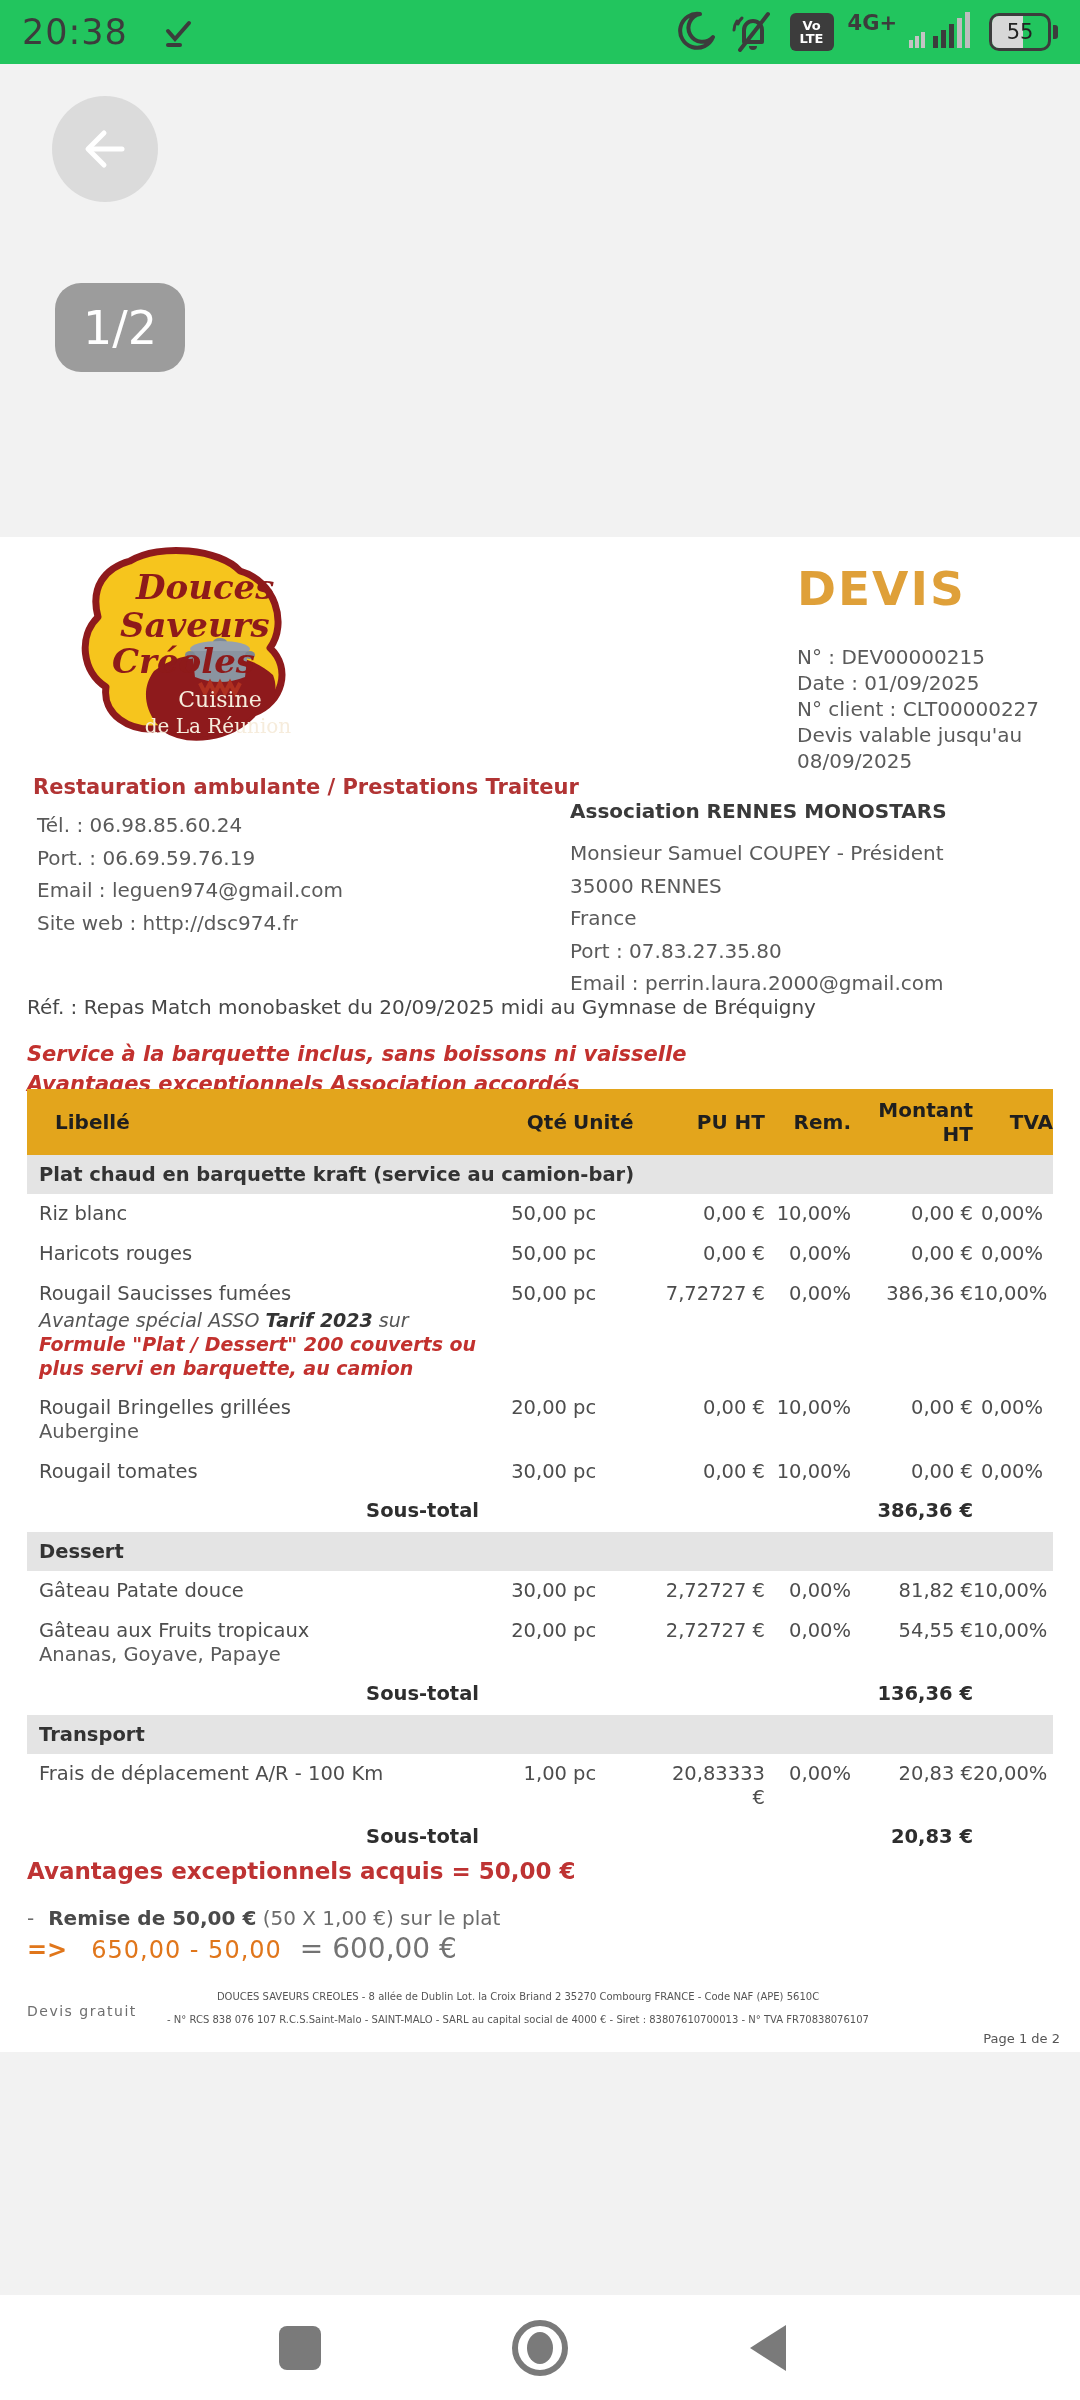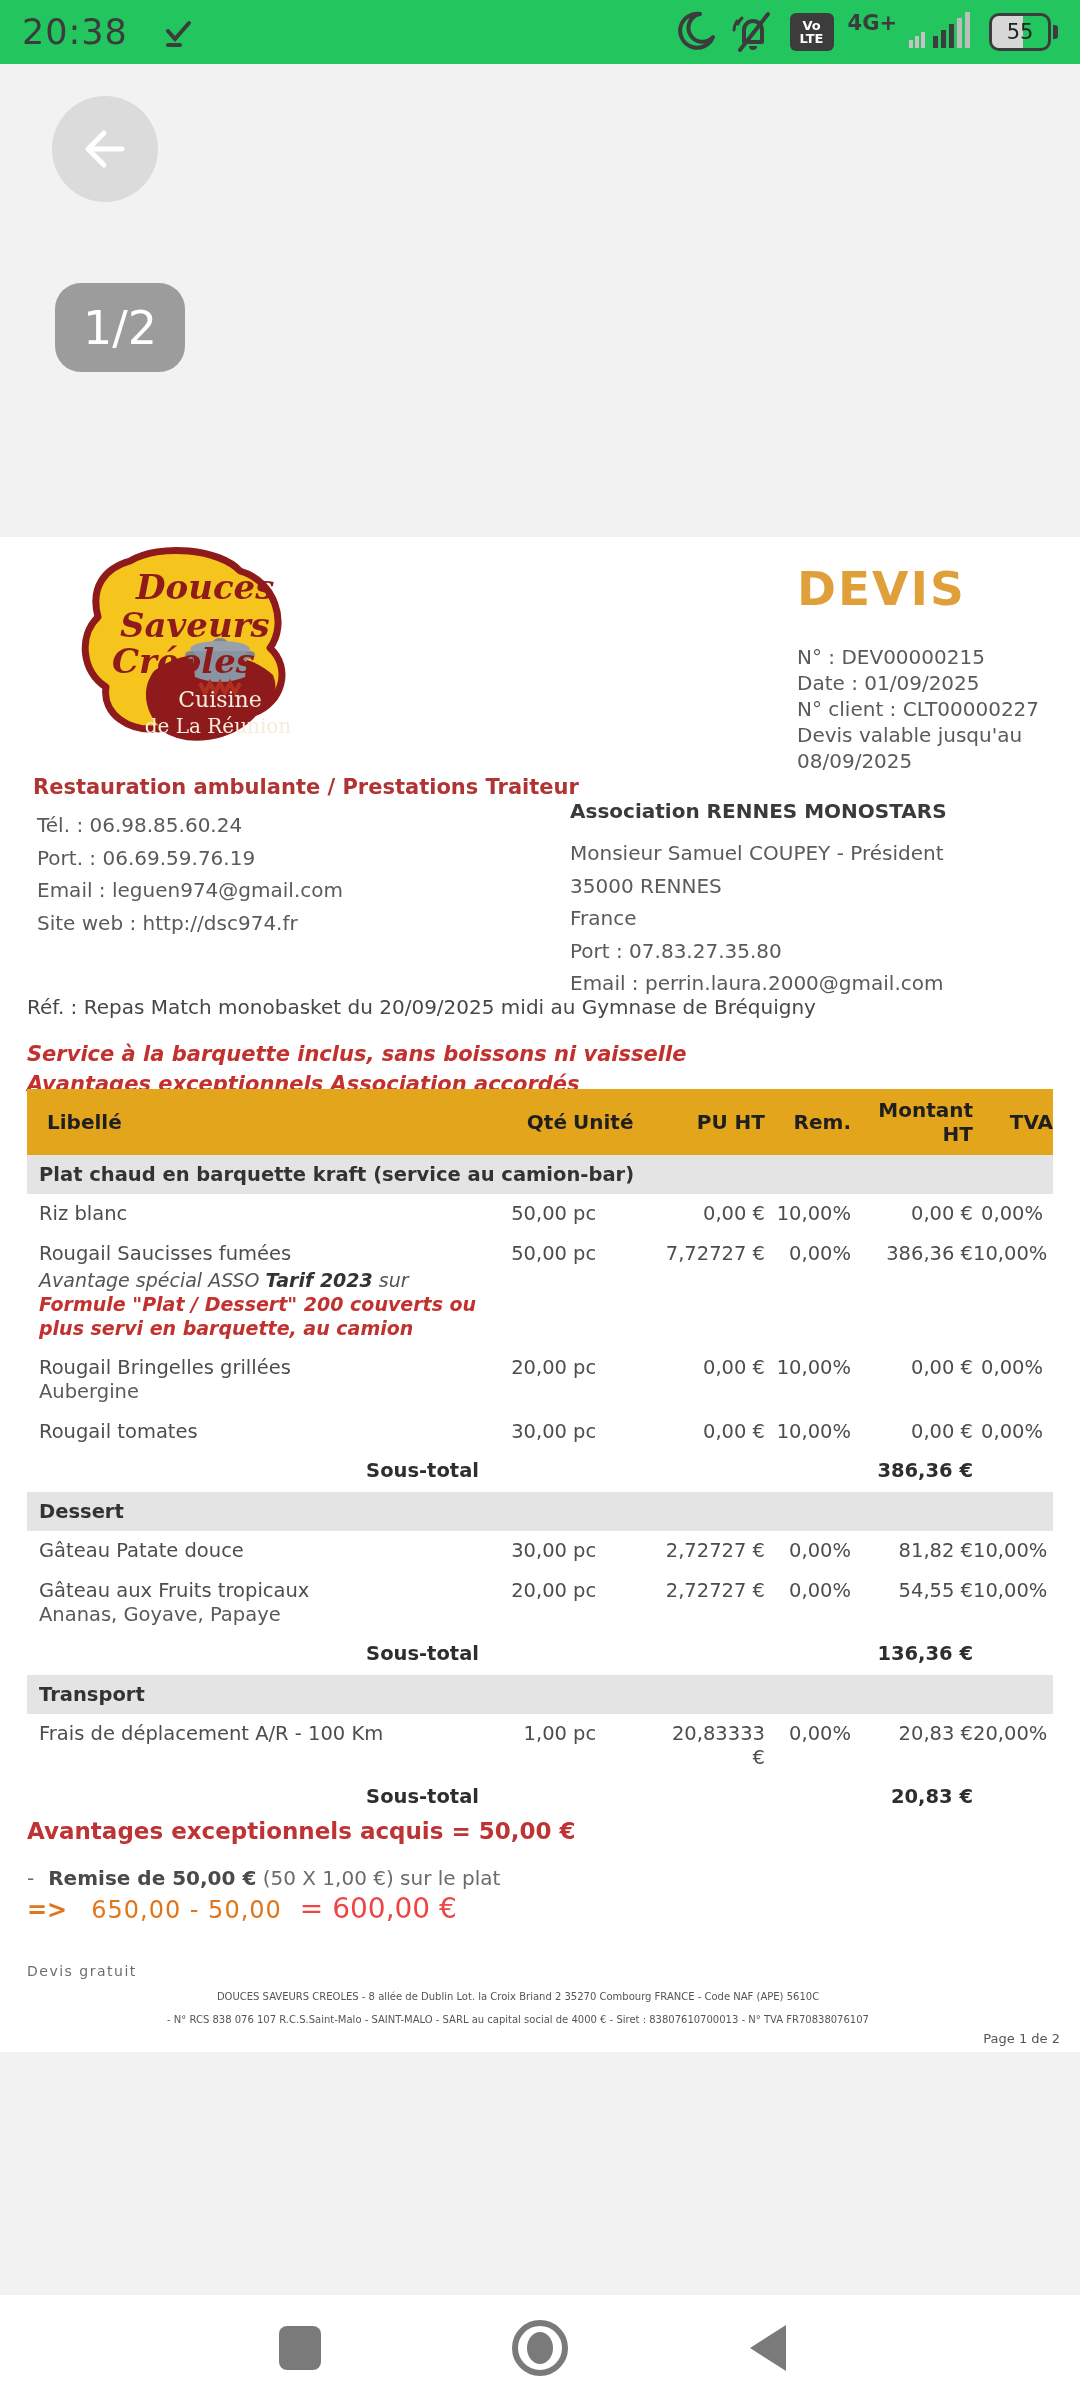--- a/index.html
+++ b/index.html
@@ -47,21 +47,21 @@
 
   .reference { position:absolute; left:27px; top:458px; font-size:20px; color:#474747; }
   .notes { position:absolute; left:27px; top:502px; font-size:21px; font-weight:bold; font-style:italic;
            color:#C2312E; line-height:30px; }
 
   .doc-flow { position:absolute; left:27px; top:552px; width:1026px; }
 
   table.items { width:1026px; border-collapse:collapse; table-layout:fixed; }
   table.items th { background:#E3A51C; color:#1F1F1F; font-size:20px; font-weight:bold;
                    padding:9px 0; text-align:right; }
-  table.items th:first-child { text-align:left; padding-left:20px;margin-top:8px; }
+  table.items th:first-child { text-align:left; padding-left:28px;margin-top:8px; }
   table.items th.col-unit { text-align:left; padding-left:6px; }
   table.items td { font-size:19.5px; color:#4D4D4D; vertical-align:top; padding:8px 0; line-height:24px; }
   tr.section-row td { background:#E4E4E4; font-weight:bold; color:#333; padding:7px 12px; line-height:25px; }
   td.c-label { padding-left:12px !important; color:#4D4D4D; }
   td.c-qty, td.c-pu, td.c-rem, td.c-mont, td.c-tva { text-align:right; }
   td.c-tva { padding-right:10px !important; }
   td.c-unit { text-align:left; padding-left:6px !important; }
   .sublabel { color:#5A5A5A; }
   .note { font-style:italic; font-size:19px; line-height:24px; margin-top:2px; }
   .note .np-plain { color:#555; }
@@ -72,21 +72,21 @@
   td.st-value { text-align:right; }
 
   .advantages { }
   .adv-head { font-size:23px; font-weight:bold; color:#BE3333; }
   .adv-remise { margin-top:22px; font-size:20px; color:#6B6B6B; }
   .adv-remise .dash { margin-right:14px; }
   .adv-remise b { color:#4A4A4A; }
   .adv-calc { margin-top:2px; font-size:24px; color:#E0761B; }
   .adv-calc .arrow { font-weight:bold; margin-right:24px; }
   .adv-calc .minus { letter-spacing:1px; }
-  .adv-calc .equals { color:#ef4444; font-size:28px; margin-left:18px; }
+  .adv-calc .equals { color:#737373; font-size:28px; margin-left:18px; }
 
   .free-quote { margin-top:38px; font-size:14px; color:#6E6E6E; letter-spacing:1.5px; }
 
   .doc-footer { position:absolute; left:0; top:1448px; width:1036px; text-align:center;
                 font-size:10px; color:#555; line-height:23px; }
   .doc-page-num { position:absolute; right:20px; top:1494px; font-size:13px; color:#555; }
 
   
   .nav-bar { position:absolute; left:0; top:2295px; width:1080px; height:105px; background:#FFFFFF;
              display:flex; align-items:center; }
@@ -241,20 +241,31 @@
             </td>
             <td class="c-qty">50,00</td>
             <td class="c-unit">pc</td>
             <td class="c-pu">0,00 €</td>
             <td class="c-rem">10,00%</td>
             <td class="c-mont">0,00 €</td>
             <td class="c-tva">0,00%</td>
           </tr>
           <tr>
             <td class="c-label">
+              <div>Haricots rouges</div>
+            </td>
+            <td class="c-qty">50,00</td>
+            <td class="c-unit">pc</td>
+            <td class="c-pu">0,00 €</td>
+            <td class="c-rem">0,00%</td>
+            <td class="c-mont">0,00 €</td>
+            <td class="c-tva">0,00%</td>
+          </tr>
+          <tr>
+            <td class="c-label">
               <div>Rougail Saucisses fumées</div>
               <div class="note"><span class="np-plain">Avantage spécial ASSO </span><span class="np-bold">Tarif 2023</span><span class="np-plain"> sur </span><span class="np-red">Formule "Plat / Dessert" 200 couverts ou plus servi en barquette, au camion</span></div>
             </td>
             <td class="c-qty">50,00</td>
             <td class="c-unit">pc</td>
             <td class="c-pu">7,72727 €</td>
             <td class="c-rem">0,00%</td>
             <td class="c-mont">386,36 €</td>
             <td class="c-tva">10,00%</td>
           </tr>

